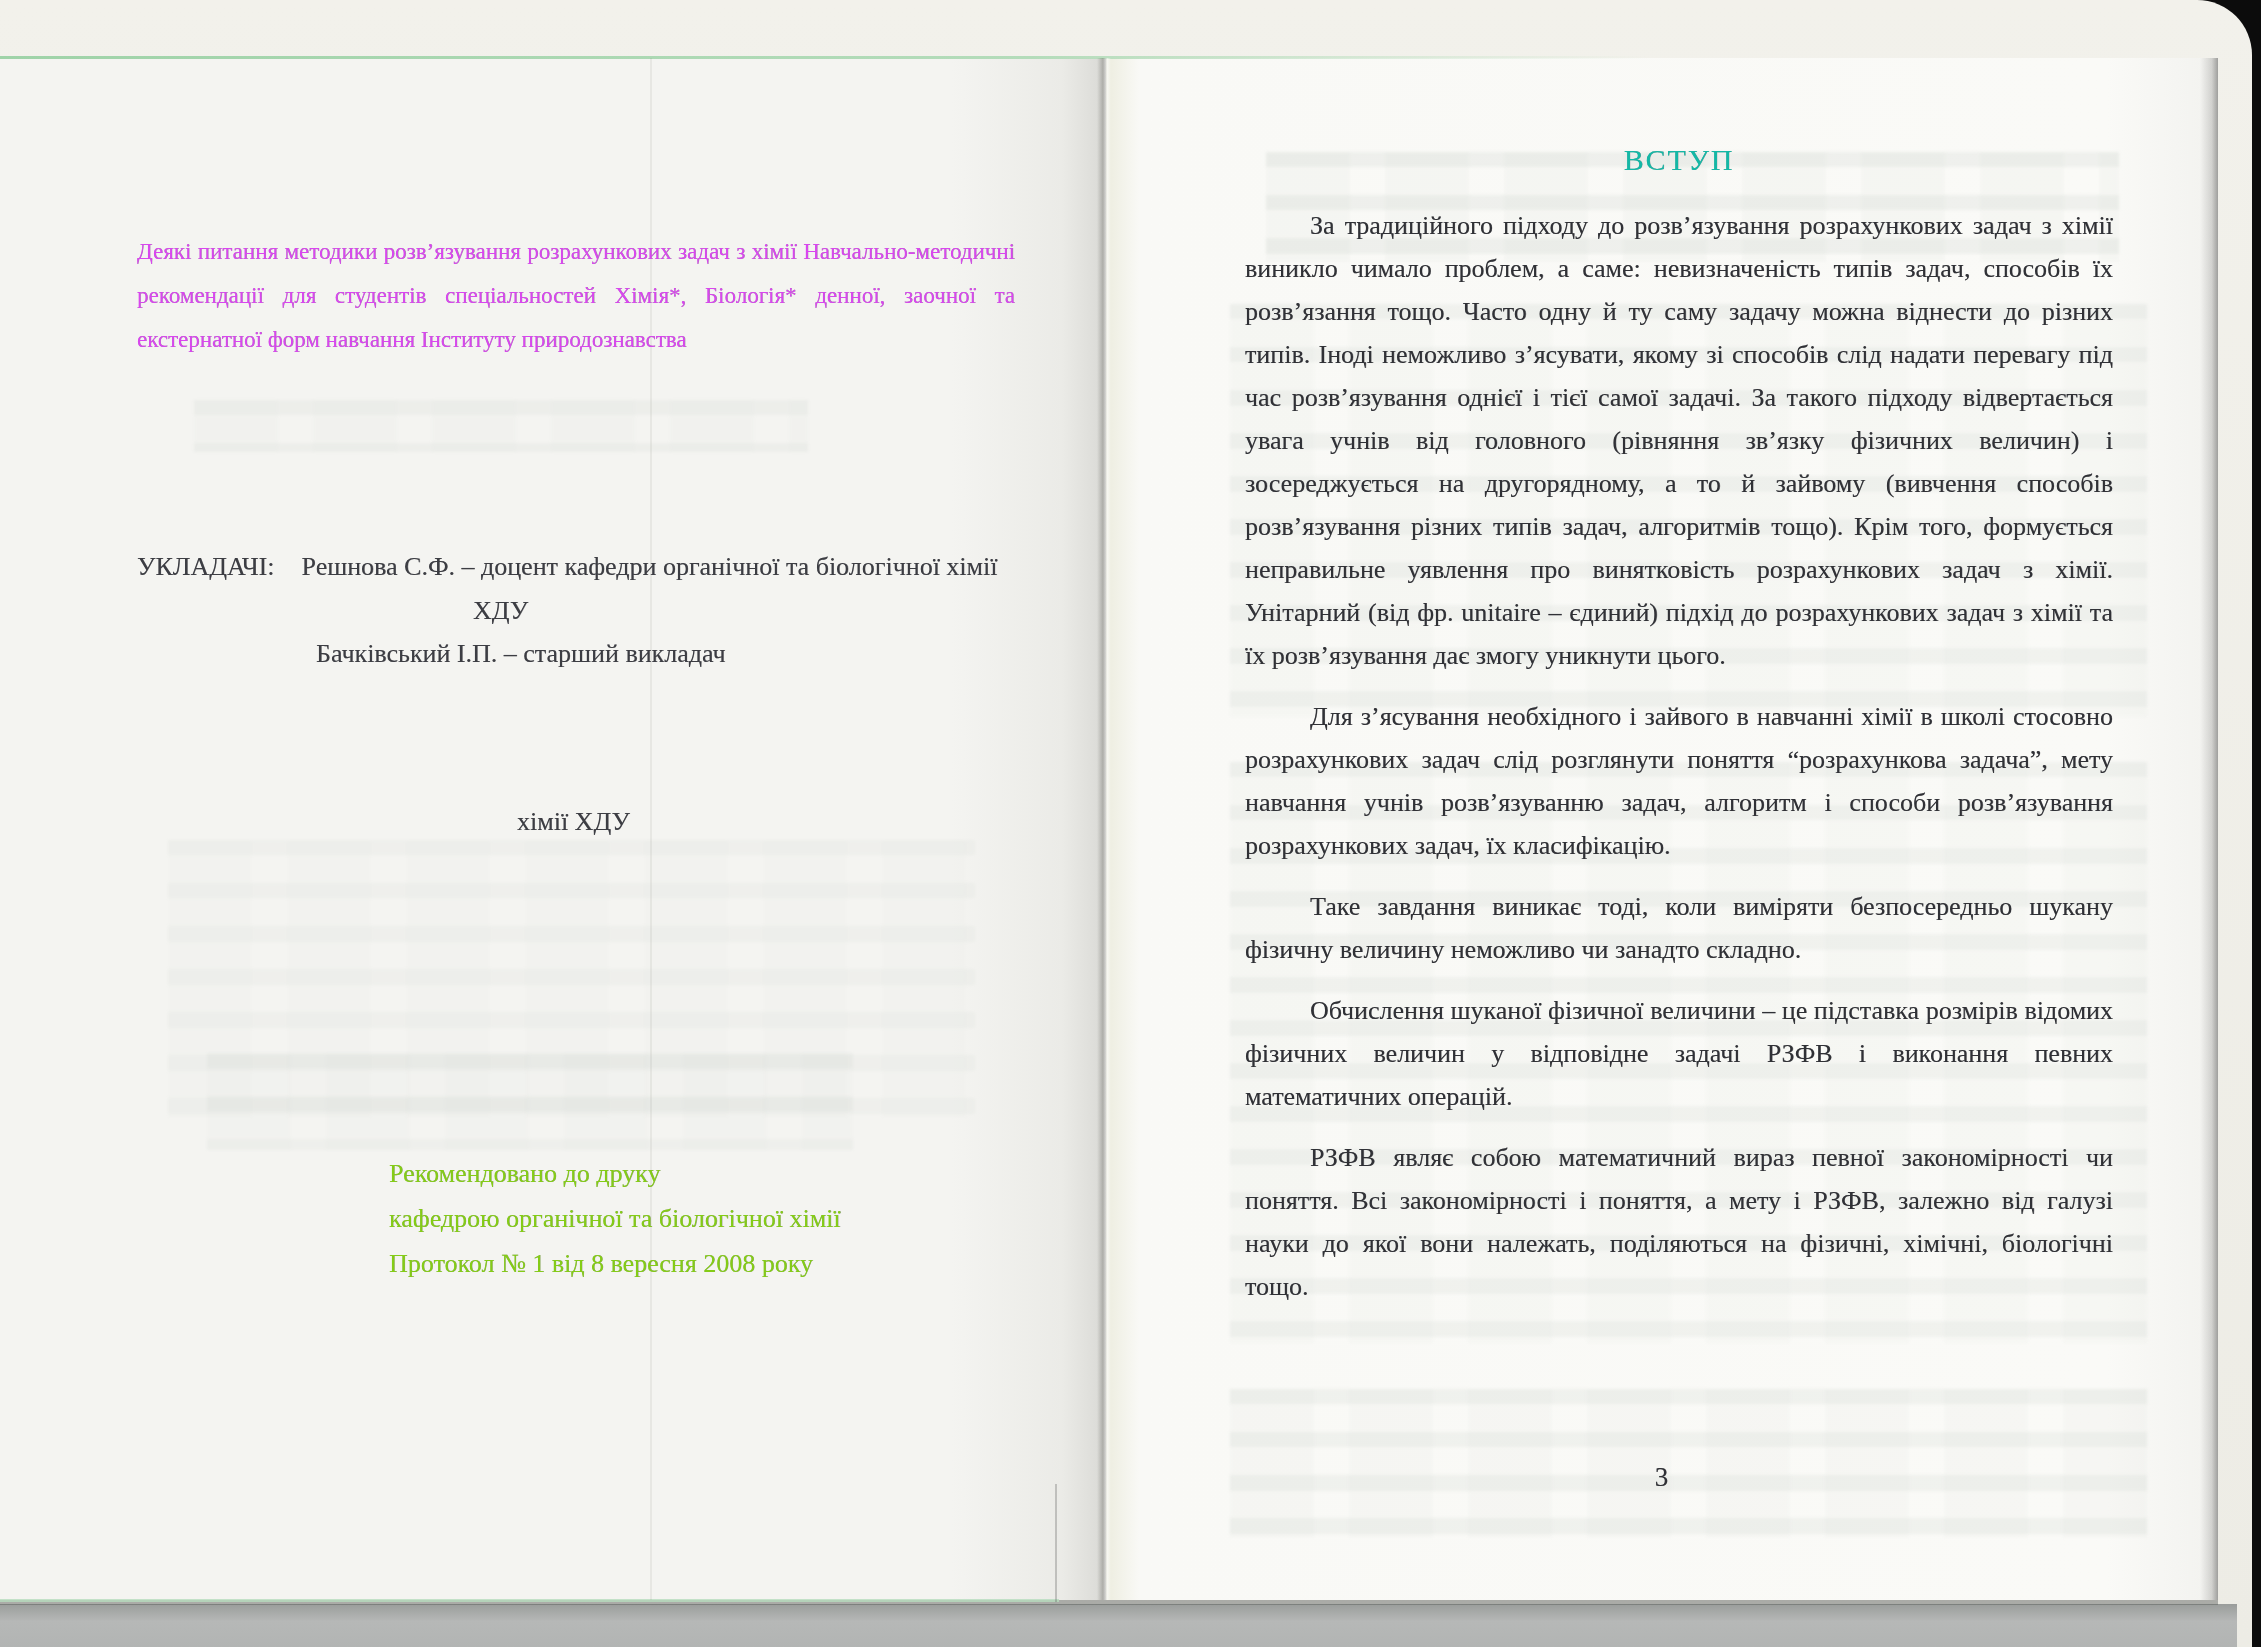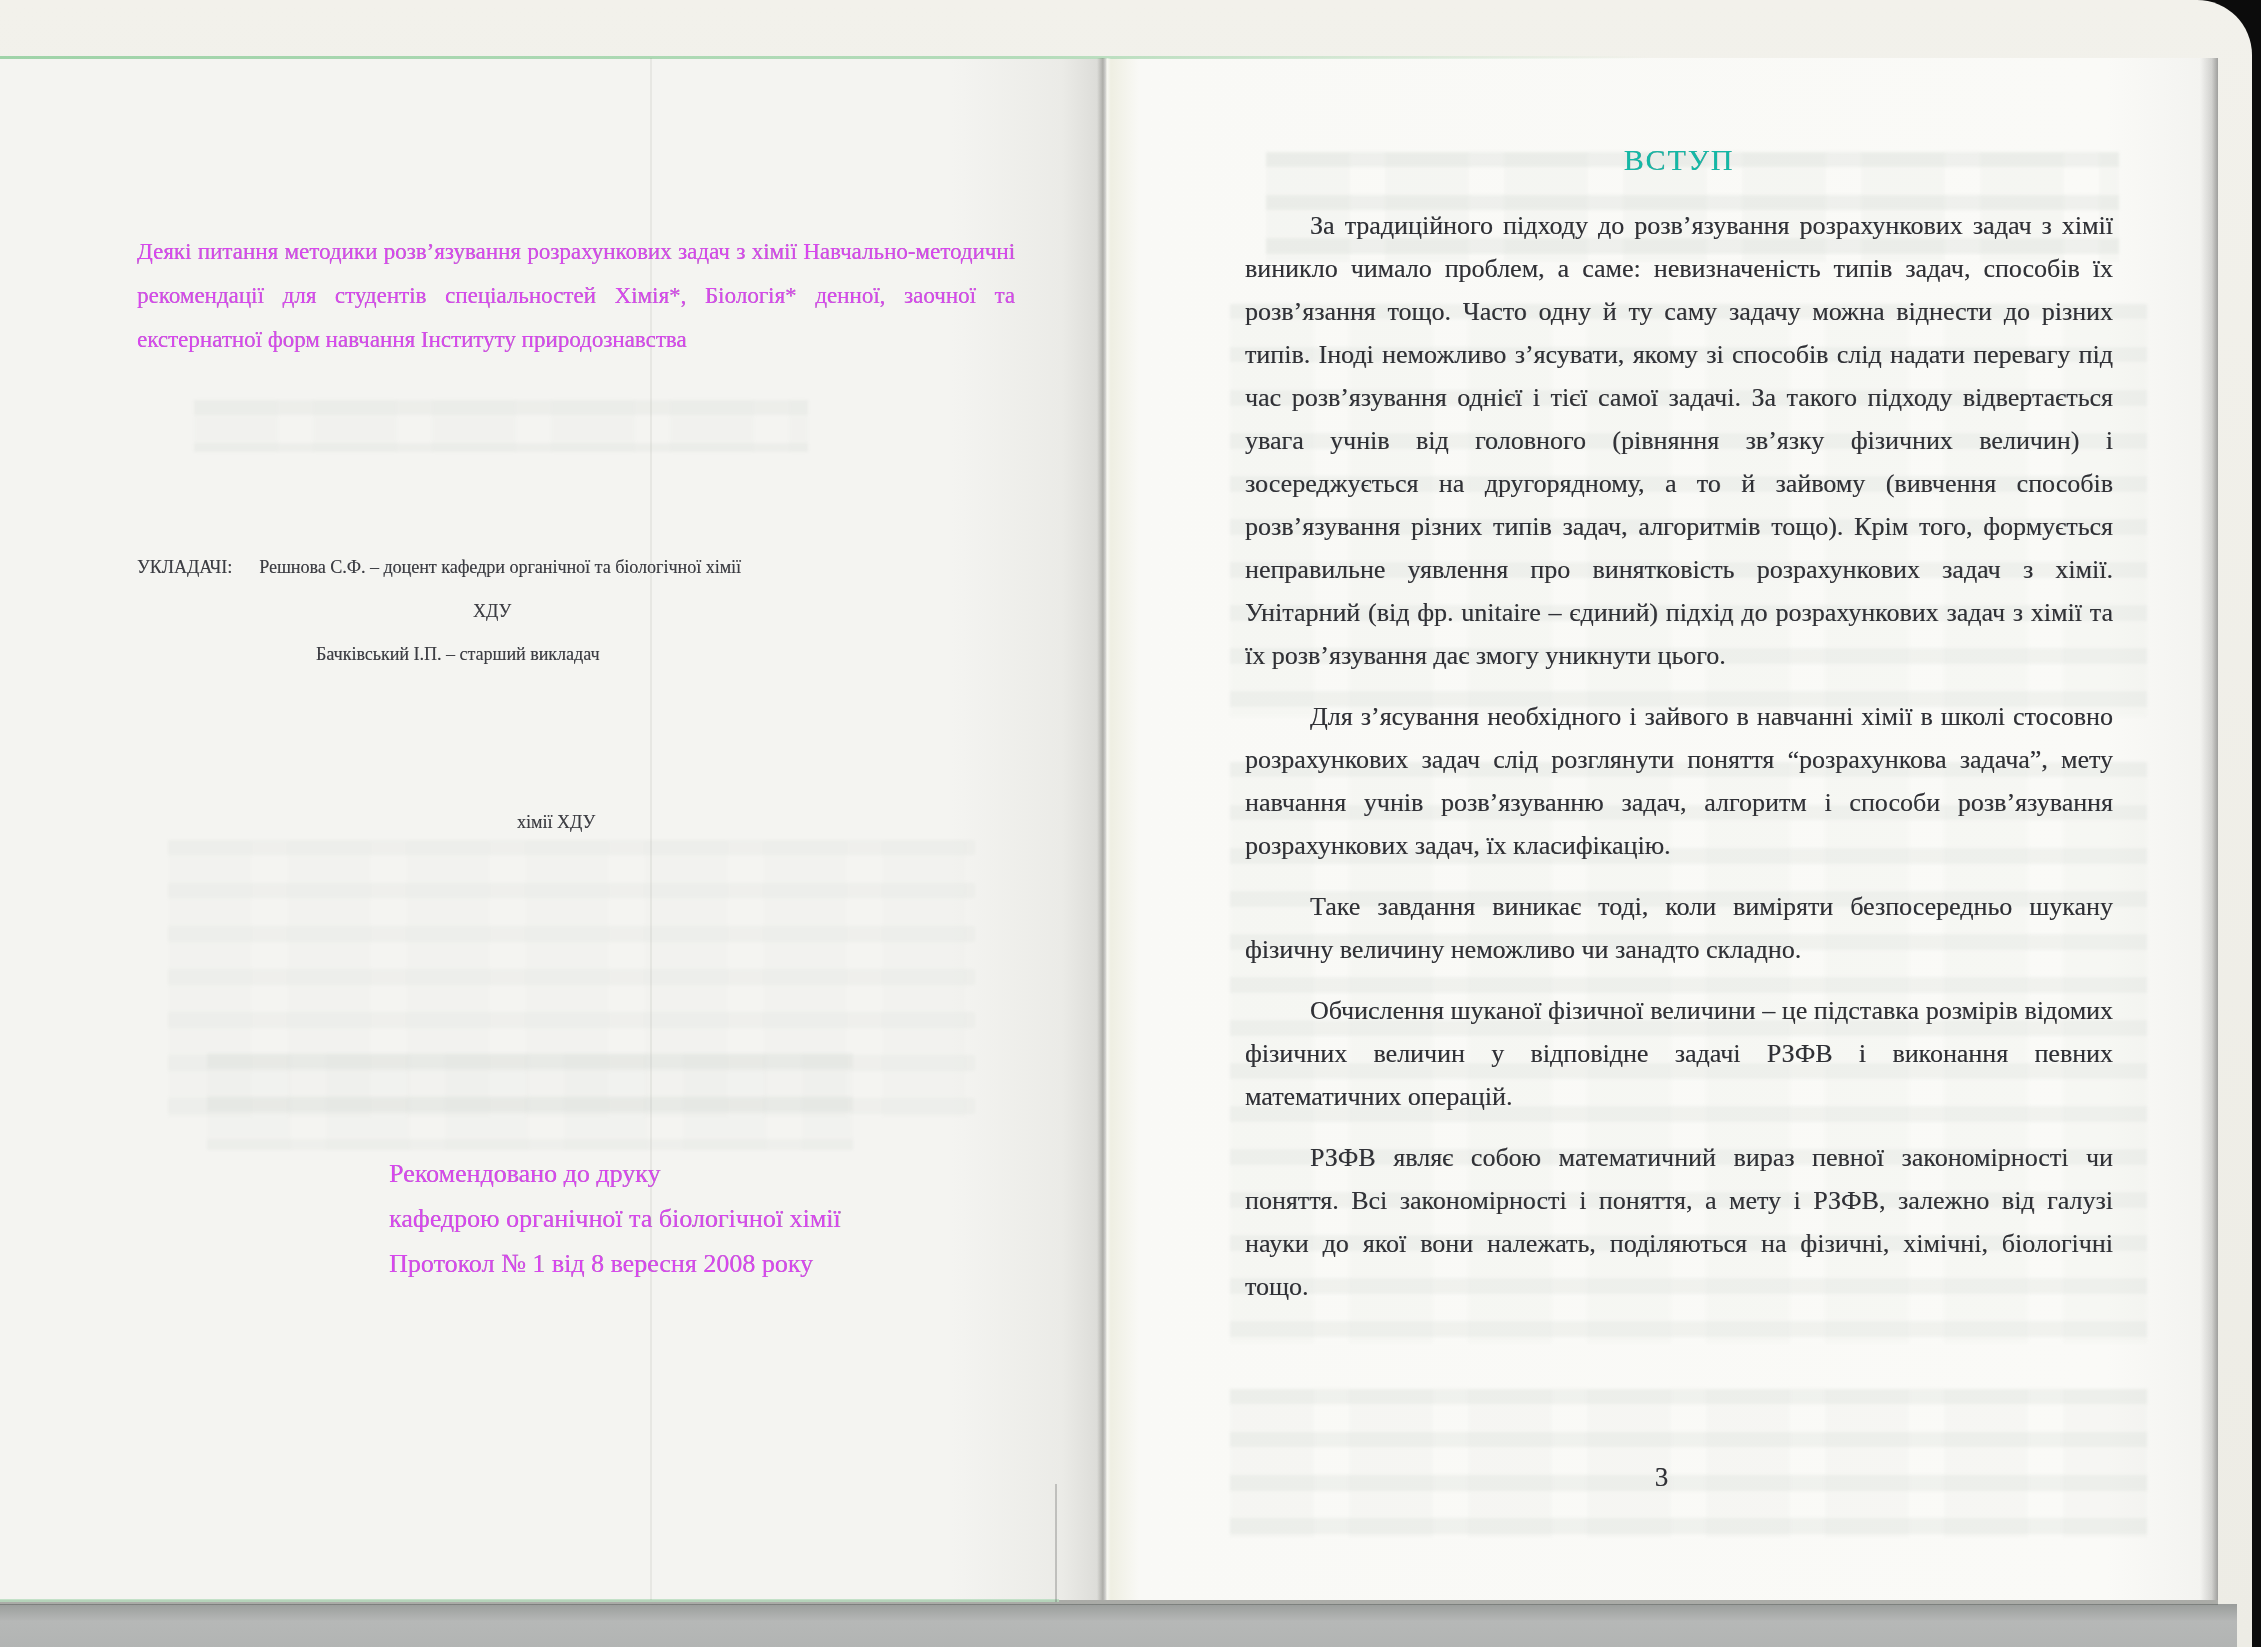--- a/index.html
+++ b/index.html
@@ -82,28 +82,28 @@
     -webkit-font-smoothing:antialiased;
   }
 
   
   .l-title {
     left:137px; top:230px; width:878px;
     font-size:23px; line-height:44px;
     text-align:justify; text-align-last:left;
     color:#d946ef;
   }
-  .colophon-line { font-size:18px; line-height:34px; white-space:nowrap; color:#3c3d43; }
+  .colophon-line { font-size:26px; line-height:34px; white-space:nowrap; color:#3c3d43; }
   .lab { display:inline-block; margin-right:27px; }
   .pos-ukladachi { left:137px; top:550px; }
   .pos-hdu       { left:473px; top:594px; }
   .pos-bachk     { left:316px; top:637px; }
   .pos-recenzent { left:137px; top:761px; }
   .pos-himhdu    { left:517px; top:805px; }
-  .approval { left:389px; top:1151px; font-size:26px; line-height:45px; color:#d946ef; }
+  .approval { left:389px; top:1151px; font-size:26px; line-height:45px; color:#84cc16; }
   .approval div { white-space:nowrap; }
 
   
   .r-heading {
     left:1227px; top:142px; width:904px;
     font-size:30px; line-height:36px; letter-spacing:1.9px;
     text-align:center; color:#14b8a6;
   }
   .r-body {
     left:1227px; top:186px; width:904px;

